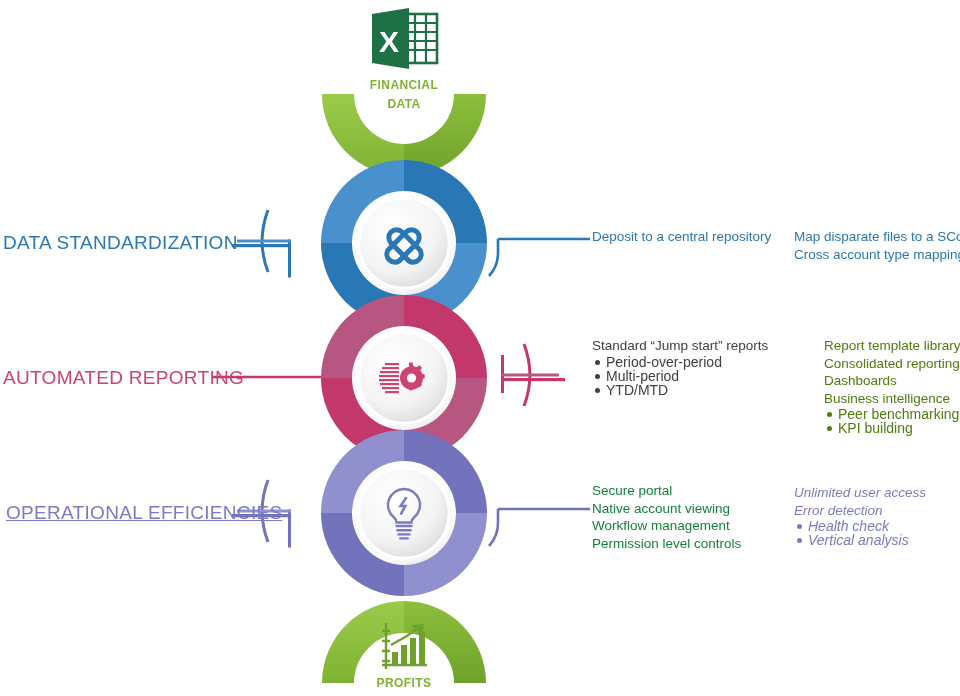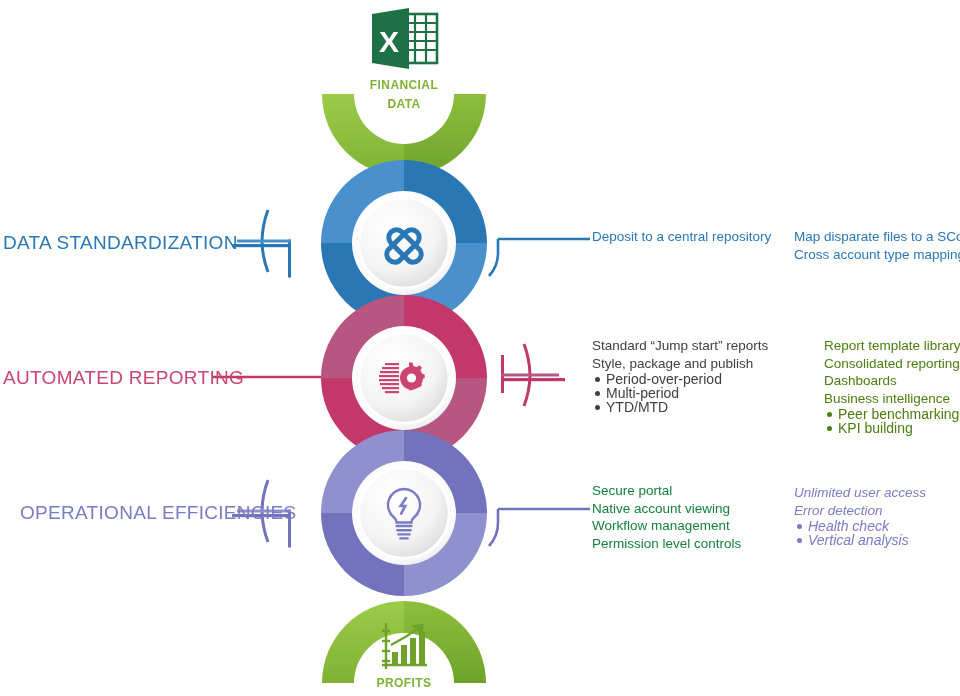--- a/index.html
+++ b/index.html
@@ -207,33 +207,32 @@
   </div>
 
   <div class="cap-label" style="left:304px;top:674px;color:#7fb233;">
     <div>PROFITS</div>
   </div>
 
   <div class="cat-label" style="left:3px;top:232px;color:#2a77b5;">DATA STANDARDIZATION</div>
 
   <div class="cat-label" style="left:3px;top:367px;color:#cc4470;">AUTOMATED REPORTING</div>
 
-  <div class="cat-label" style="left:20px;top:502px;color:#7b7bc4;">OPERATIONAL EFFICIENCIES</div>
+  <div class="cat-label" style="left:6px;top:502px;color:#7b7bc4;text-decoration:underline;">OPERATIONAL EFFICIENCIES</div>
 
   <div class="txt-col" style="left:592px;top:228px;color:#2a77b5;">
     <div class="li">Deposit to a central repository</div>
   </div>
   <div class="txt-col" style="left:794px;top:228px;color:#2a77b5;">
     <div class="li">Map disparate files to a SCoA</div>
     <div class="li">Cross account type mapping</div>
   </div>
 
   <div class="txt-col" style="left:592px;top:337px;color:#404040;">
     <div class="li">Standard “Jump start” reports</div>
-    <div class="li">Style, package and publish</div>
     <div class="sub">Period-over-period</div>
     <div class="sub">Multi-period</div>
     <div class="sub">YTD/MTD</div>
   </div>
   <div class="txt-col" style="left:824px;top:337px;color:#4d7c0f;">
     <div class="li">Report template library</div>
     <div class="li">Consolidated reporting</div>
     <div class="li">Dashboards</div>
     <div class="li">Business intelligence</div>
     <div class="sub">Peer benchmarking</div>

